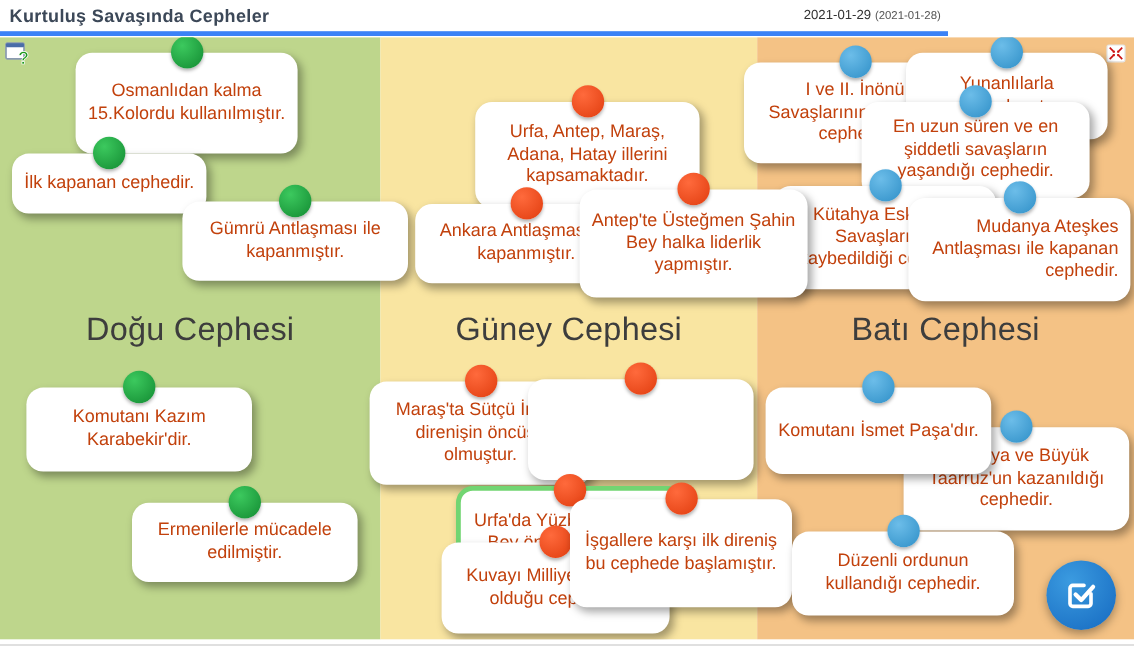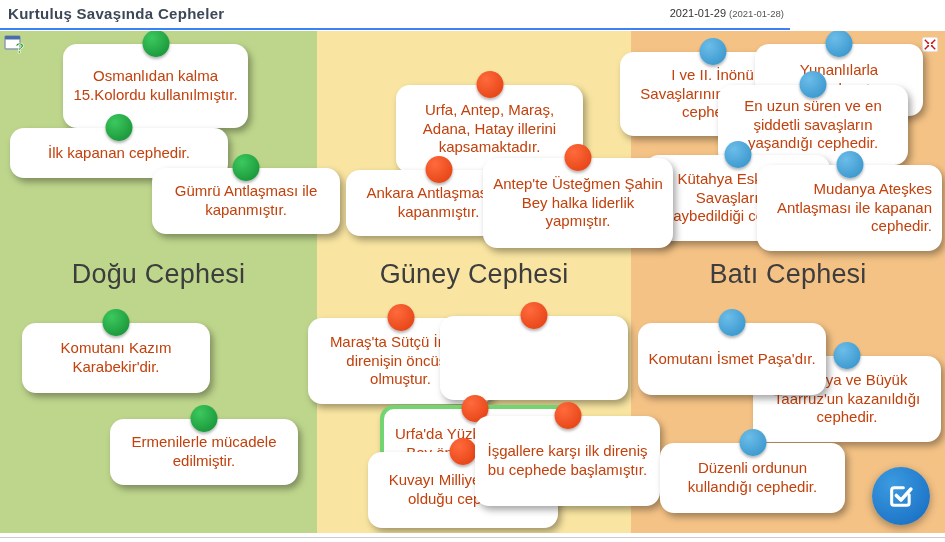--- a/index.html
+++ b/index.html
@@ -5,21 +5,21 @@
   * { box-sizing: border-box; margin: 0; padding: 0; }
   html,body { background:#fff; }
   body { font-family: "Liberation Sans", sans-serif; }
   #screen {
     position: relative; width: 945px; height: 542px;
     background: #fff; overflow: hidden;
   }
   
   #header {
     position: absolute; top:0; left:0; width:790px; height:30px;
-    background:#fff; border-bottom:2px solid #3b82f6;
+    background:#fff; border-bottom:4px solid #3b82f6;
   }
   #page-title {
     position:absolute; left:8px; top:5px;
     font-size:15px; font-weight:bold; color:#3c4858; letter-spacing:.3px;
   }
   #date-wrap {
     position:absolute; right:6px; top:7px; font-size:11px; color:#333;
     white-space:nowrap;
   }
   #date-wrap .date-secondary { font-size:9.5px; color:#555; }
@@ -97,21 +97,21 @@
     </div>
     <div class="column" id="col-west" style="background: rgb(244, 194, 133);">
       <div class="column-title">Batı Cephesi</div>
     </div>
 
     <div id="notes-layer">
         <div class="note" style="left: 63px; top: 13px; width: 185px; height: 84px; z-index: 10;">
           <span class="pin pin-green"></span>
           <span>Osmanlıdan kalma 15.Kolordu kullanılmıştır.</span>
         </div>
-        <div class="note" style="left: 10px; top: 97px; width: 218px; height: 50px; z-index: 11;">
+        <div class="note" style="left: 10px; top: 97px; width: 162px; height: 50px; z-index: 11;">
           <span class="pin pin-green"></span>
           <span>İlk kapanan cephedir.</span>
         </div>
         <div class="note" style="left: 152px; top: 137px; width: 188px; height: 66px; z-index: 12;">
           <span class="pin pin-green"></span>
           <span>Gümrü Antlaşması ile kapanmıştır.</span>
         </div>
         <div class="note" style="left: 22px; top: 292px; width: 188px; height: 70px; z-index: 13;">
           <span class="pin pin-green"></span>
           <span>Komutanı Kazım Karabekir'dir.</span>

